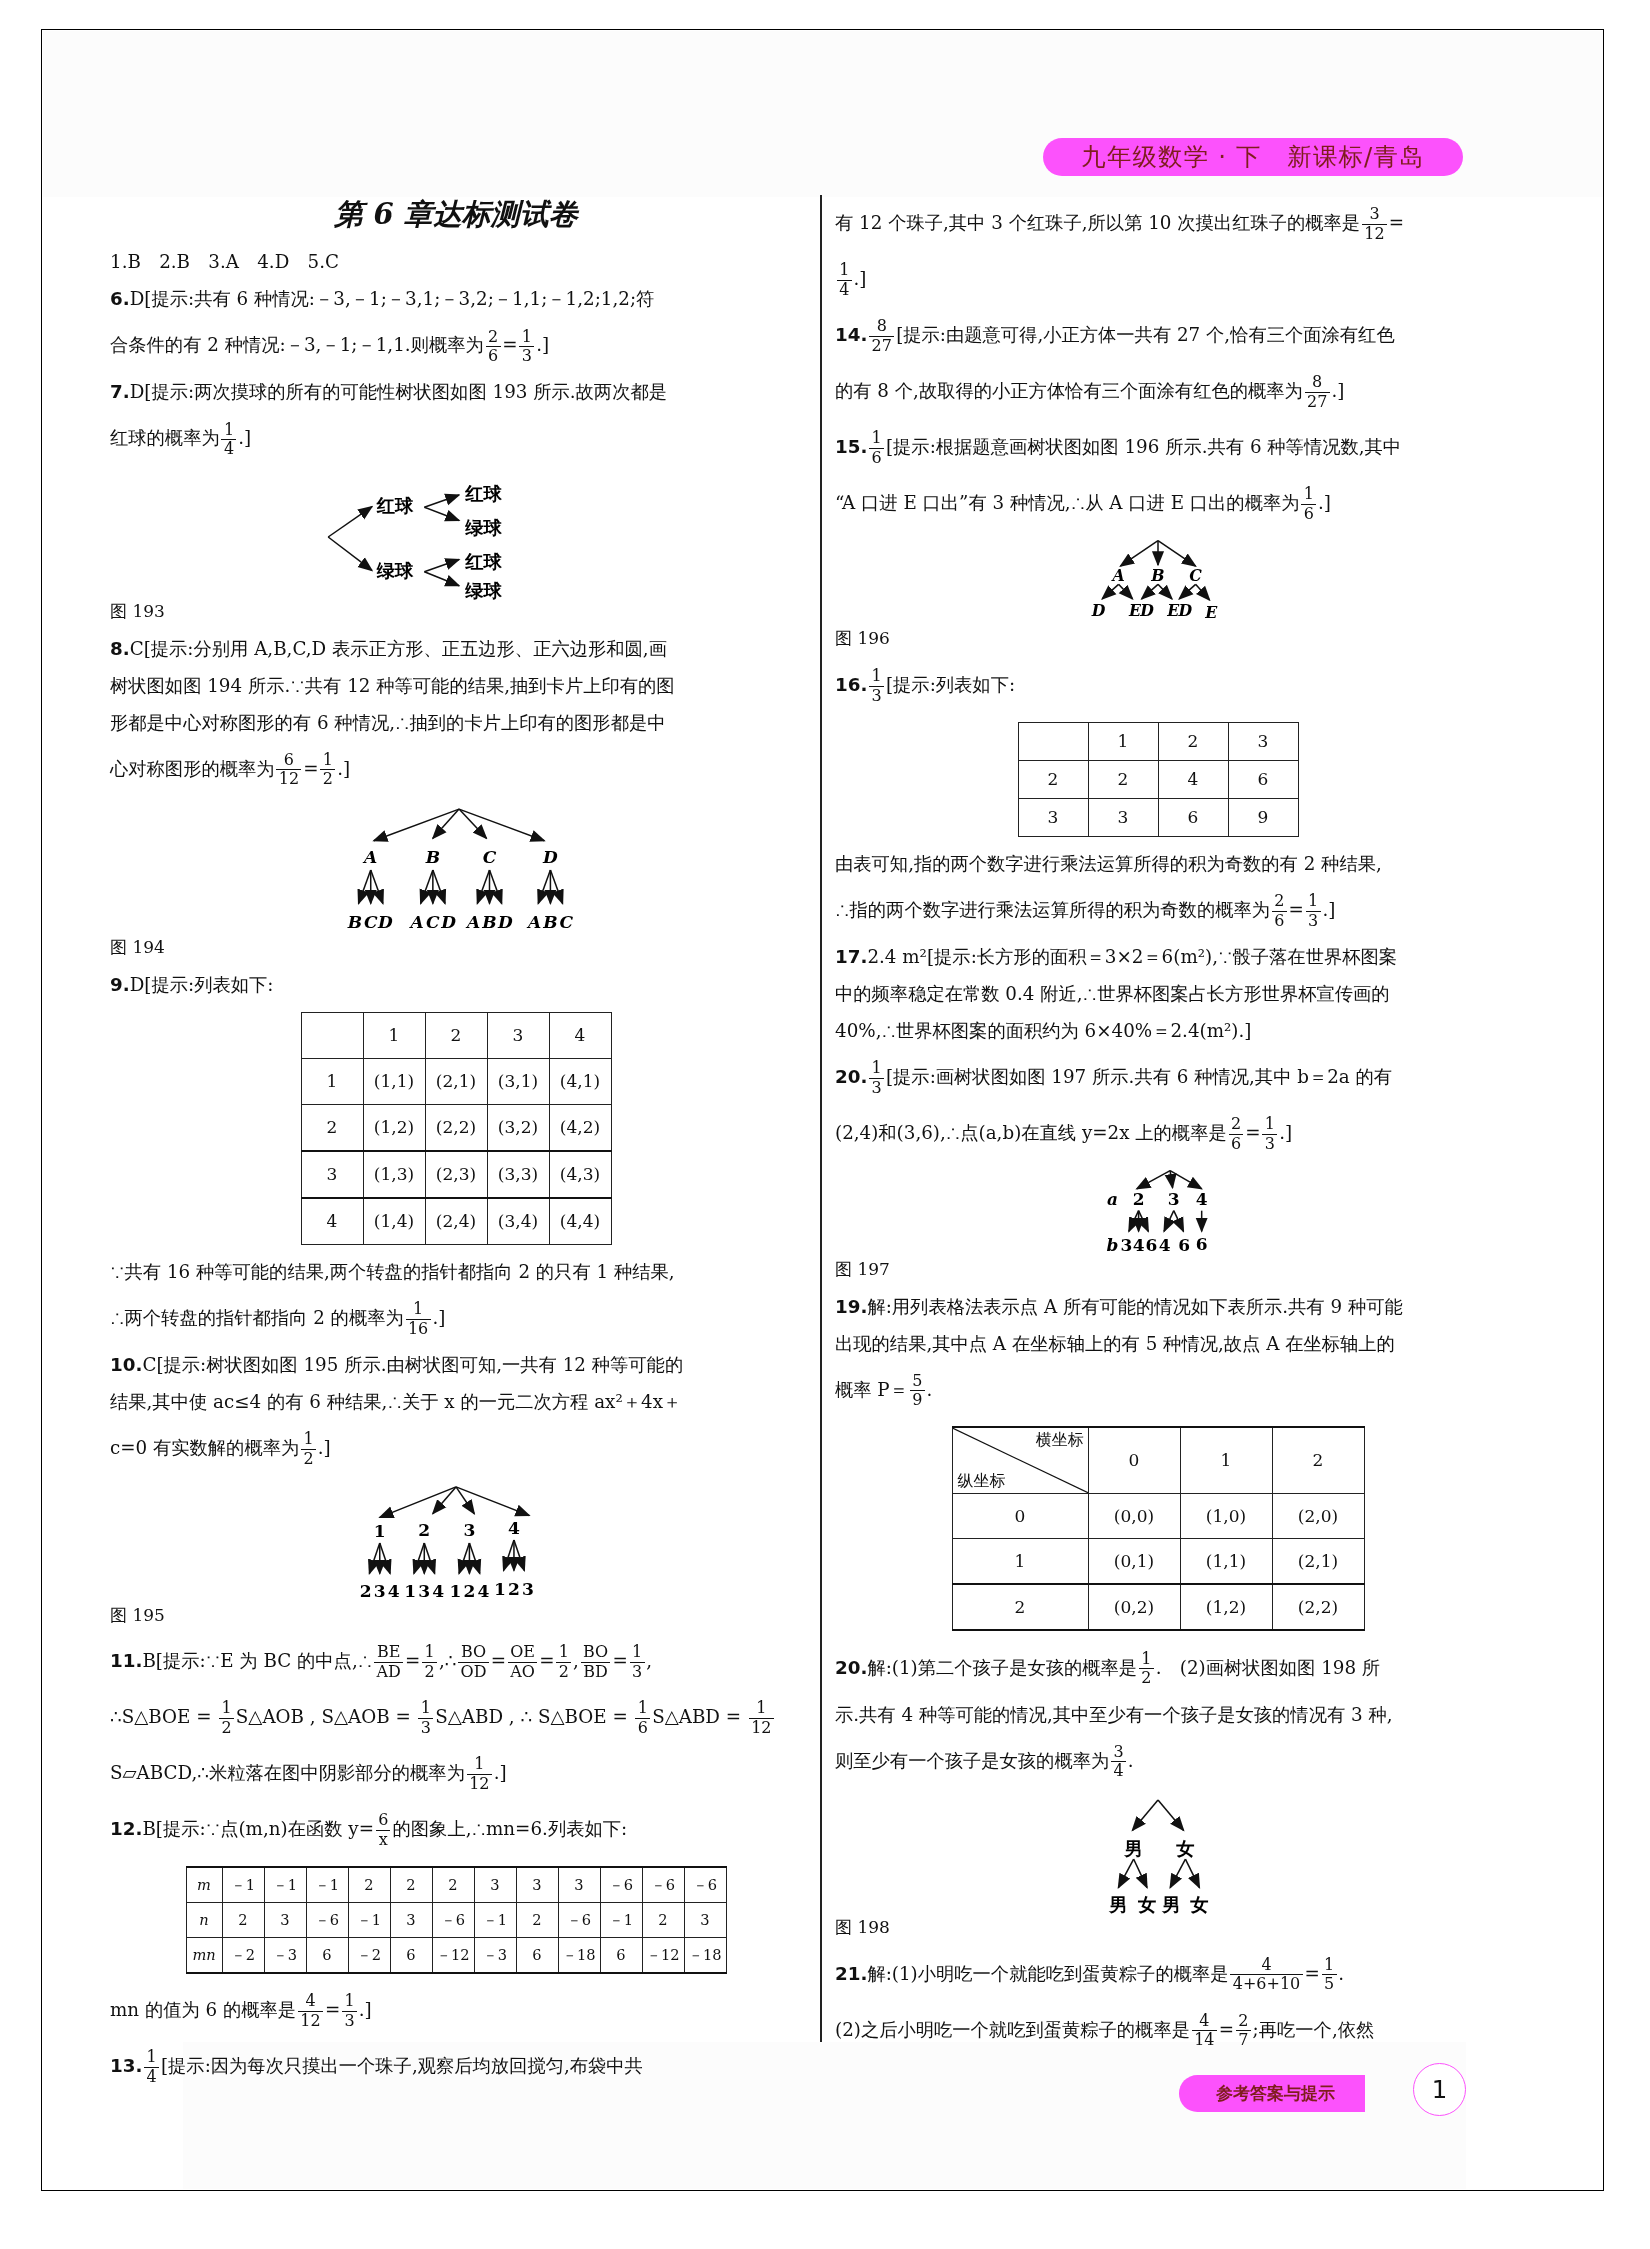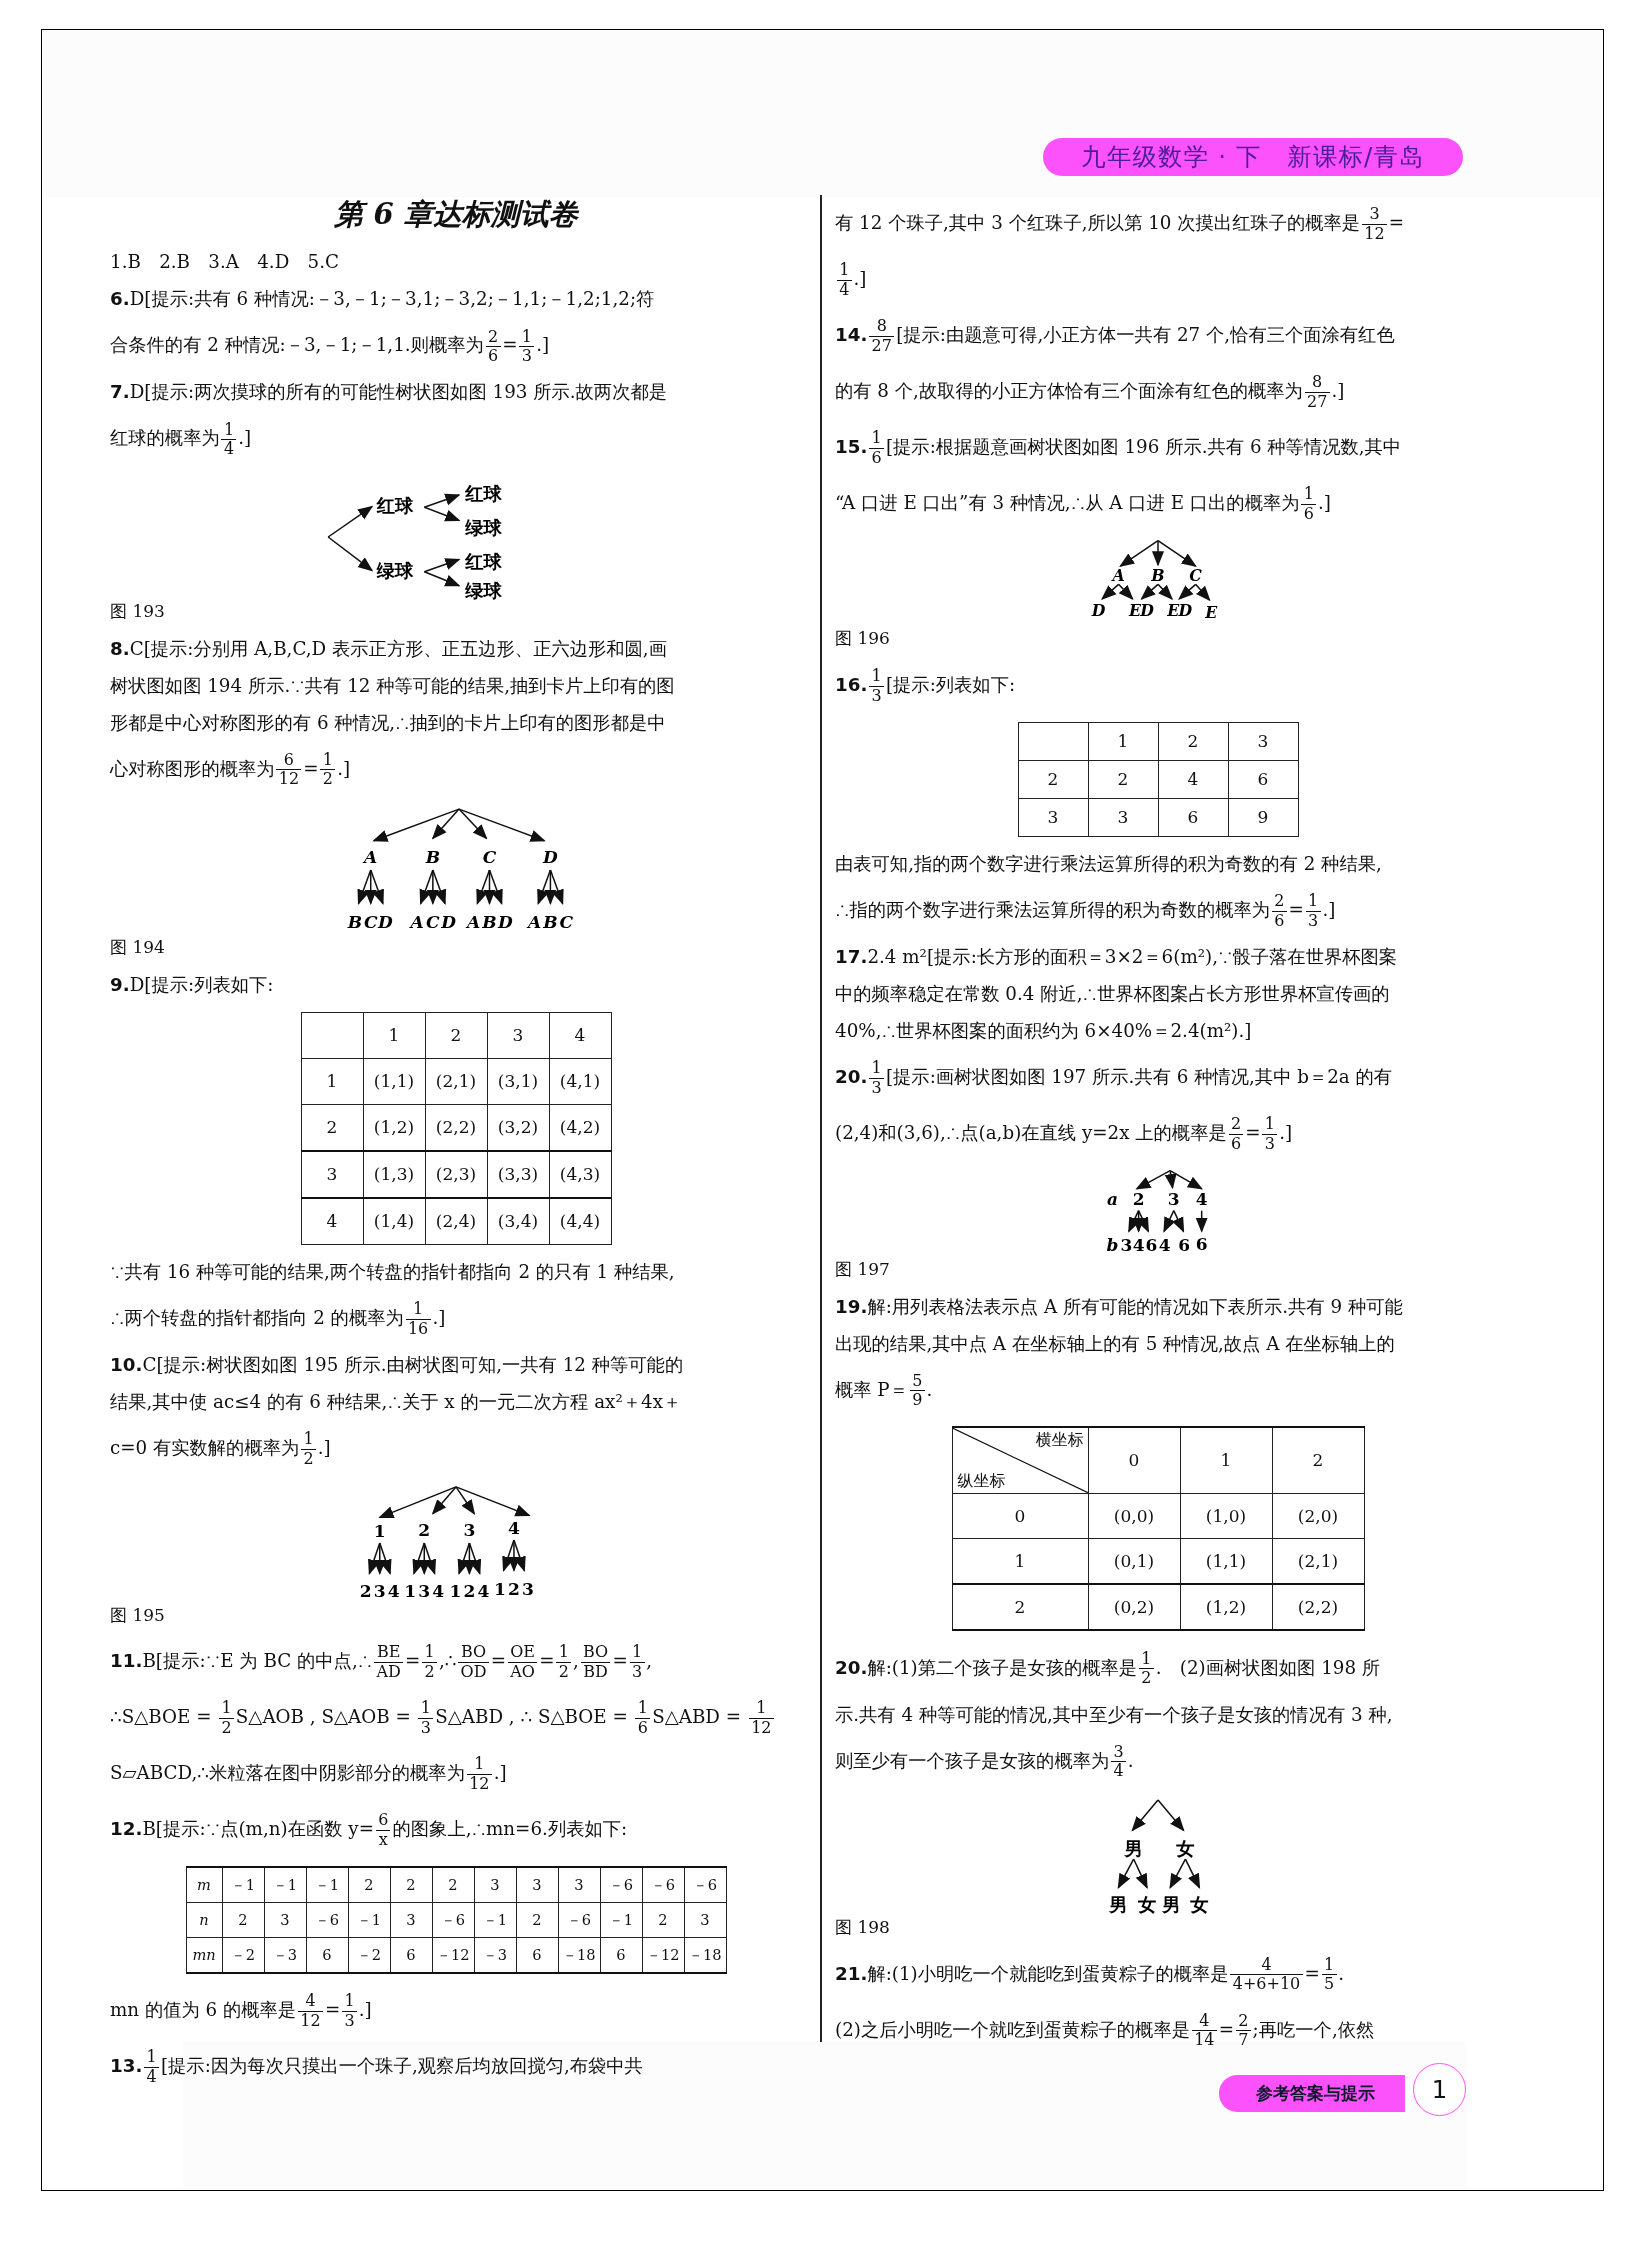--- a/index.html
+++ b/index.html
@@ -3,21 +3,21 @@
 <meta charset="utf-8">
 <style>
   html, body { margin:0; padding:0; background:#ffffff; }
   body { width:1651px; height:2250px; position:relative; overflow:hidden;
          font-family:"DejaVu Serif","Liberation Serif",serif; color:#111; }
   .frame { position:absolute; left:41px; top:29px; width:1563px; height:2162px;
            border:1.8px solid #000; box-sizing:border-box; background:#fff; }
   .band-top { position:absolute; left:43px; top:31px; width:1560px; height:166px; background:#fcfcfc; }
   .band-bottom { position:absolute; left:183px; top:2042px; width:1283px; height:147px; background:#fcfcfc; }
   .header-pill { position:absolute; left:1043px; top:138px; width:420px; height:38px;
-                 background:#fc52fc; border-radius:19px; color:#4c1d95;
+                 background:#fc52fc; border-radius:19px; color:#7f1d1d;
                  font-family:"DejaVu Sans","Liberation Sans",sans-serif; font-size:24.4px;
                  display:flex; align-items:center; justify-content:center; letter-spacing:1.2px; }
   .col-divider { position:absolute; left:820px; top:195px; width:1.8px; height:1847px; background:#222; }
   .col { position:absolute; top:195px; font-size:18.3px; line-height:1.0; }
   .col.left { left:110px; width:692px; }
   .col.right { left:835px; width:646px; }
   .title { text-align:center; font-weight:bold; font-size:29px; margin:4.9px 0 14.6px 0;
            font-family:"DejaVu Serif","Liberation Serif",serif;font-style:italic; }
   .line { display:block; min-height:37px; line-height:37px; white-space:nowrap; }
   .tall { min-height:56px; line-height:56px; }
@@ -35,22 +35,22 @@
   .t16 td { width:69px; height:37px; }
   .t12 td { width:41px; height:34px; font-size:14.6px; }
   .t12 td:first-child { width:35px; font-style:italic; }
   .t12 { border-top:2.4px solid #111; border-bottom:2.4px solid #111; }
   .t19 td { width:91px; height:44px; }
   .t19 td.diag { width:135px; height:65px; position:relative; text-align:left; font-size:16px; }
   .t19 { border-top:2.4px solid #111; border-bottom:2.4px solid #111; }
   .diag .h { position:absolute; right:3.7px; top:3.7px; }
   .diag .v { position:absolute; left:4.9px; bottom:3.7px; }
   .diag svg { position:absolute; left:0; top:0; }
-  .footer-pill { position:absolute; left:1219px; top:2075px; width:186px; height:37px;
-                 background:#fc52fc; border-radius:18.3px 0 0 18.3px; color:#0f172a; font-weight:bold;
+  .footer-pill { position:absolute; left:1179px; top:2075px; width:186px; height:37px;
+                 background:#fc52fc; border-radius:18.3px 0 0 18.3px; color:#7f1d1d; font-weight:bold;
                  font-family:"DejaVu Sans","Liberation Sans",sans-serif; font-size:17px;
                  display:flex; align-items:center; padding-left:37px; box-sizing:border-box; }
   .page-circle { position:absolute; left:1413px; top:2063px; width:51px; height:51px; border-radius:50%;
                  border:1.8px solid #fc52fc; background:#fff; display:flex; align-items:center; justify-content:center;
                  font-family:"DejaVu Sans","Liberation Sans",sans-serif; font-size:24.4px; color:#111; }
   svg text { font-family:"DejaVu Serif","Liberation Serif",serif; font-weight:bold; }
 </style>
 </head>
 <body>
 

